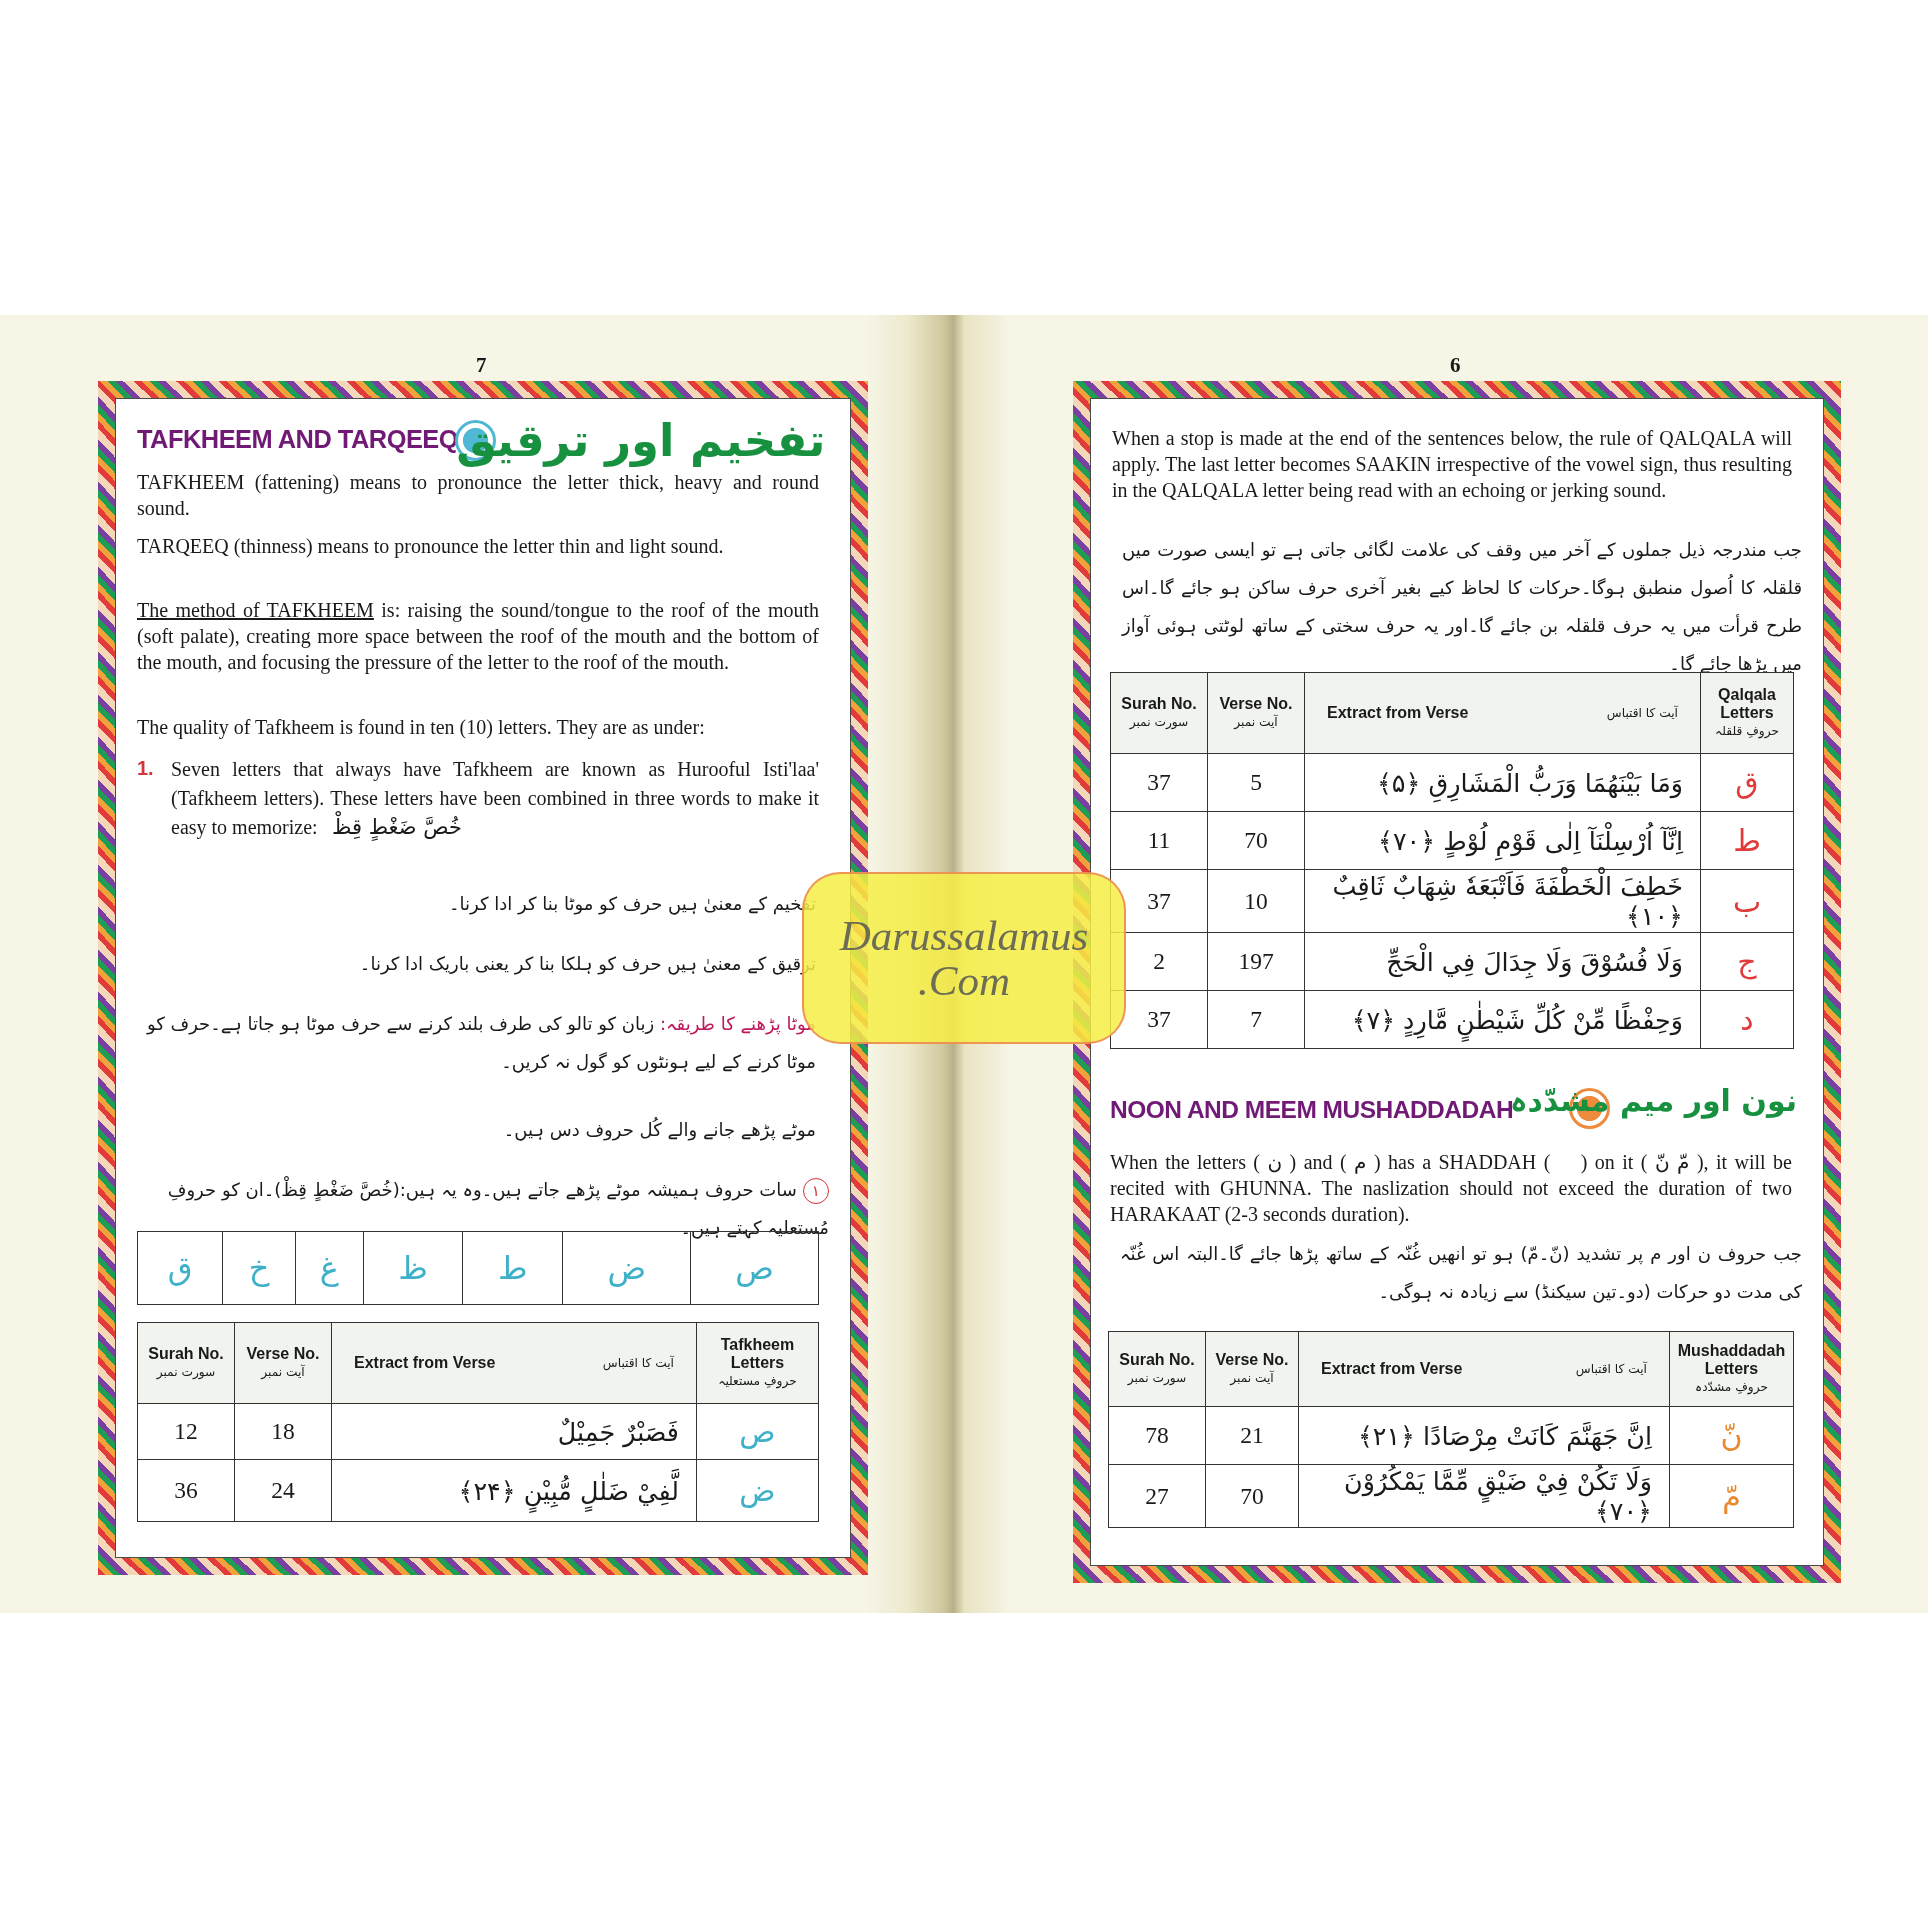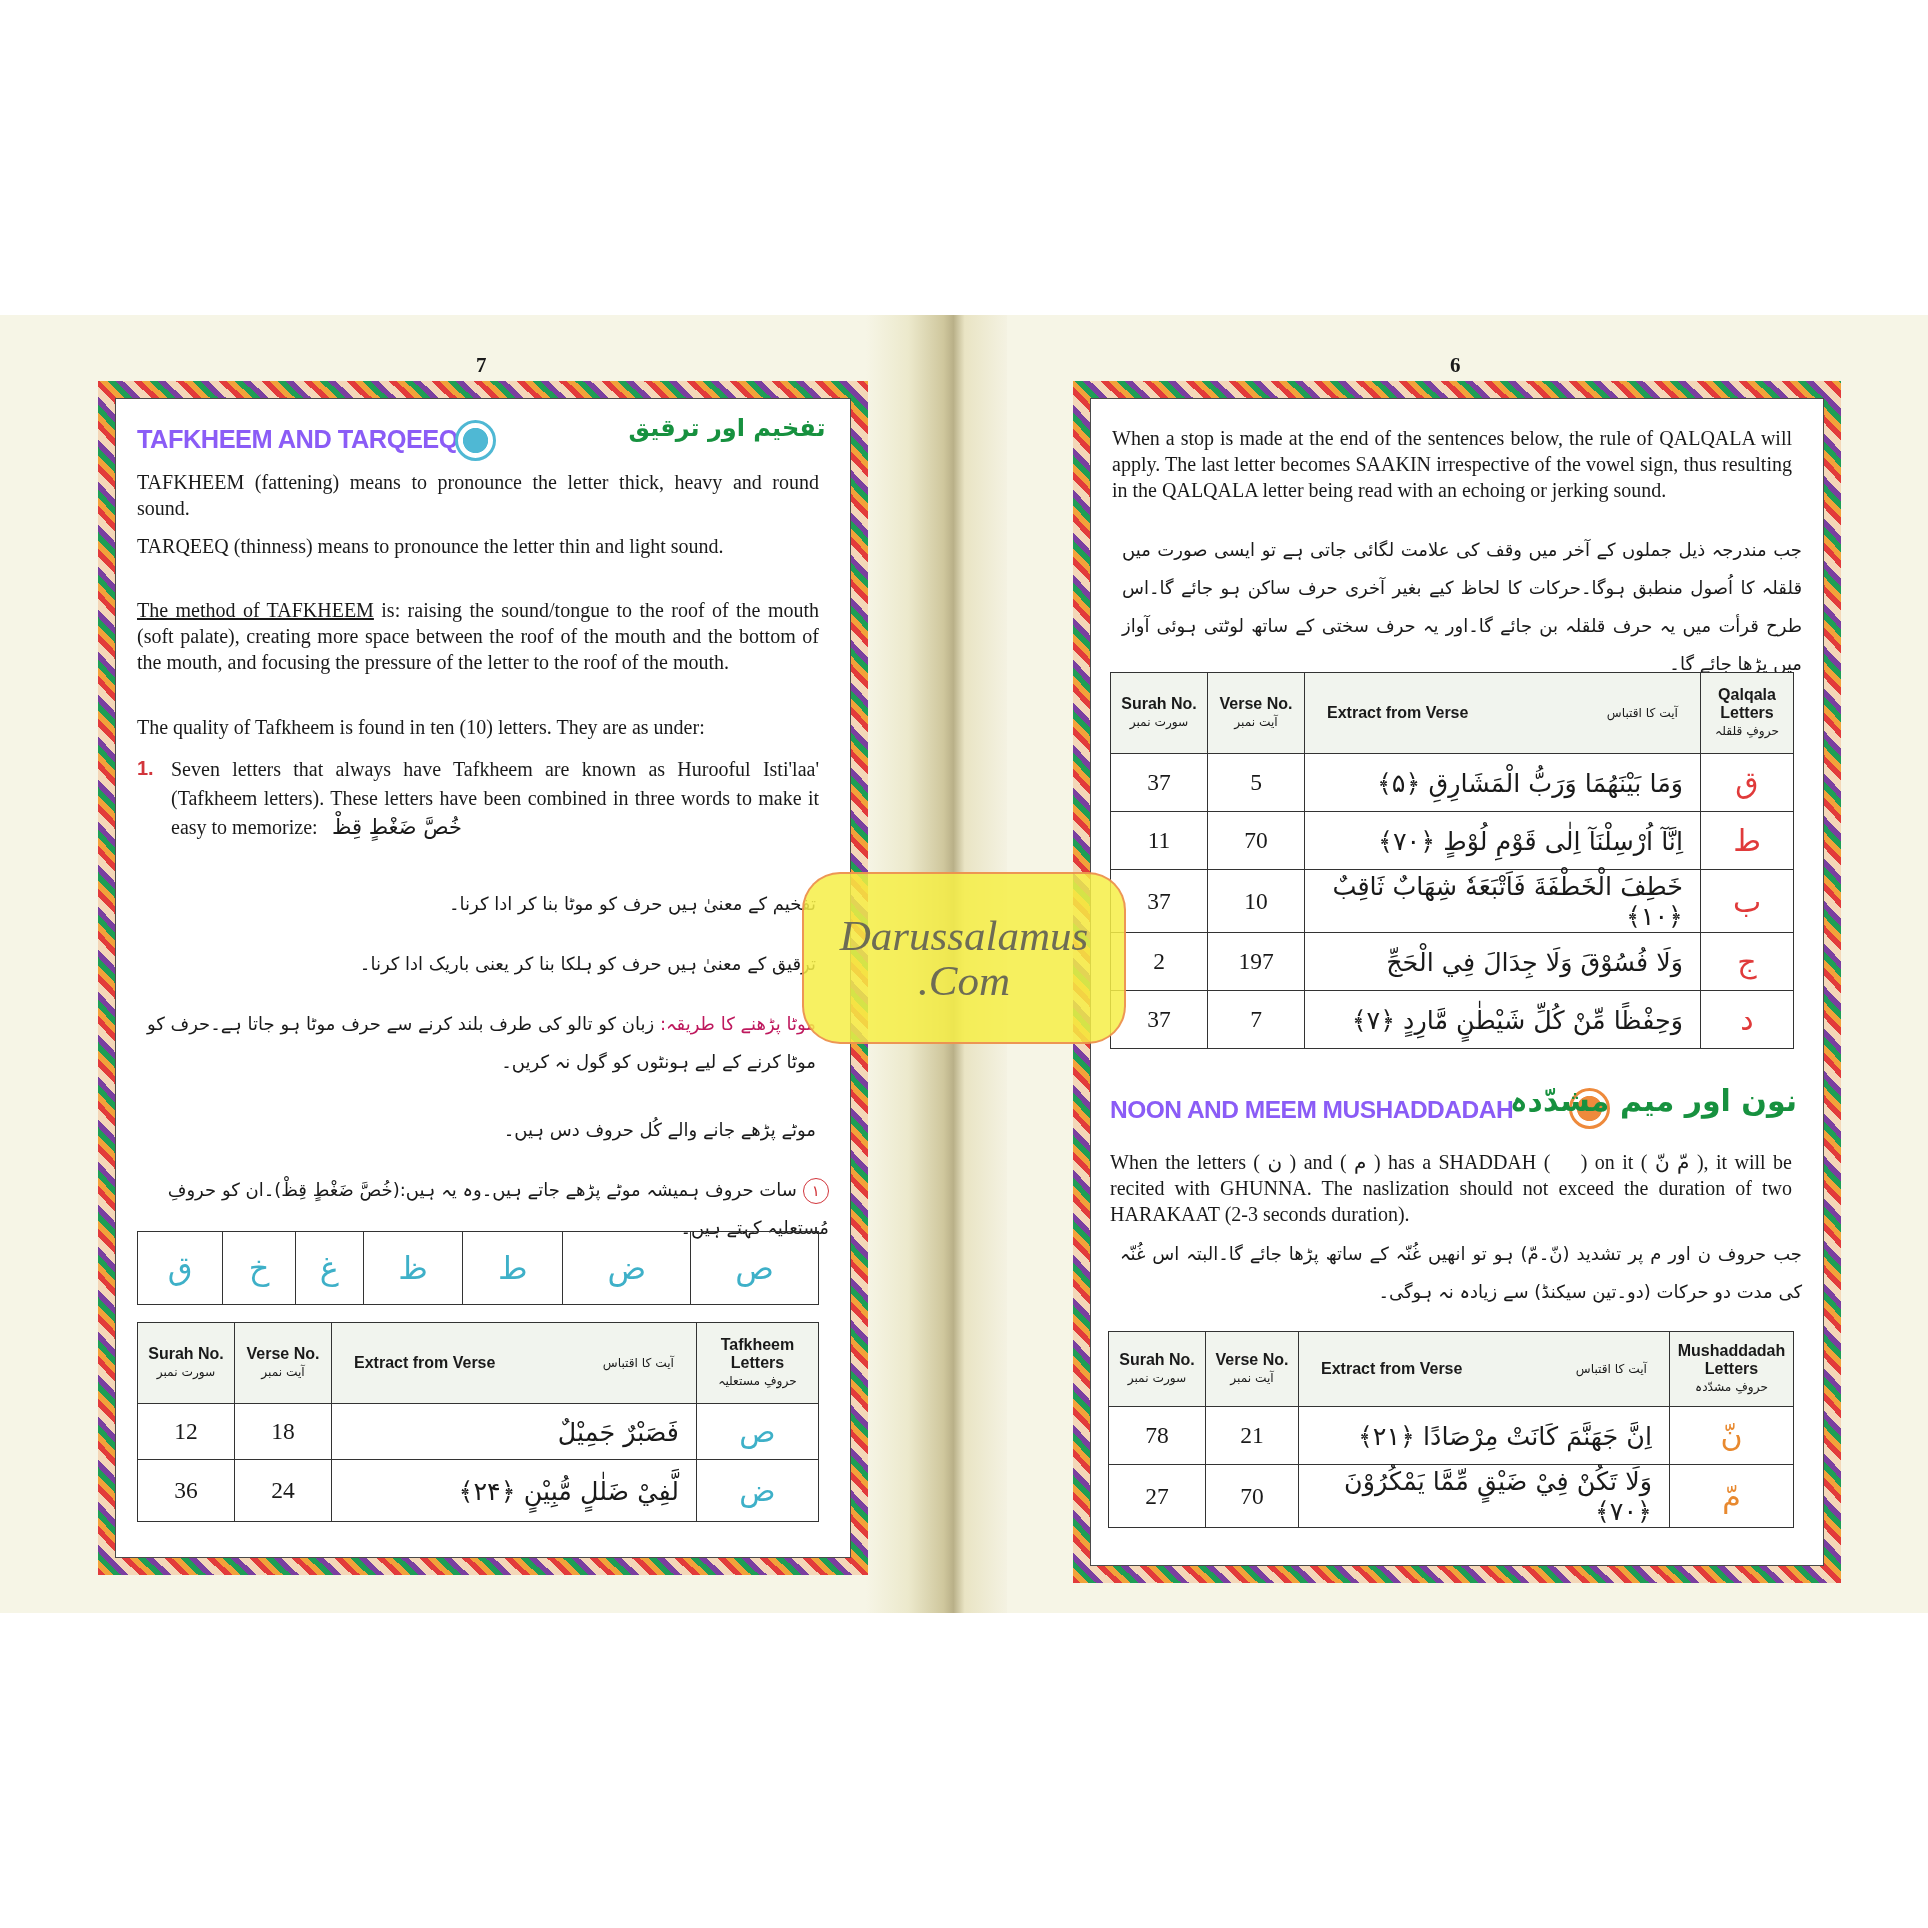--- a/index.html
+++ b/index.html
@@ -22,24 +22,24 @@
   .frame {
     position:absolute; background:#fff;
     border:17px solid transparent;
     border-image: repeating-linear-gradient(45deg,#e23b3b 0 5.6px,#f2a23a 5.6px 11.3px,#1e9e55 11.3px 17px,#7a3fa0 17px 22.6px,#f4d7b8 22.6px 30px) 18;
   }
   .inner {
     position:absolute; inset:0; border:1.9px solid #4a4a4a; background:#fff; overflow:hidden;
   }
   .h-title {
     position:absolute; font-family:"Liberation Sans", sans-serif; font-weight:bold;
-    color:#8b5cf6; font-size:25.4px; letter-spacing:-0.5px;
+    color:#701a75; font-size:25.4px; letter-spacing:-0.5px;
   }
   .urdu-title {
-    position:absolute; color:#17913f; font-size:24px; font-family:"DejaVu Sans", sans-serif;
+    position:absolute; color:#17913f; font-size:45px; font-family:"DejaVu Sans", sans-serif;
     direction:rtl; font-weight:bold;
   }
   .bullet {
     position:absolute; width:41px; height:41px; border-radius:50%;
     box-sizing:border-box;
   }
   .para {
     position:absolute; font-size:20px; line-height:26px; text-align:justify;
   }
   .urdu {

